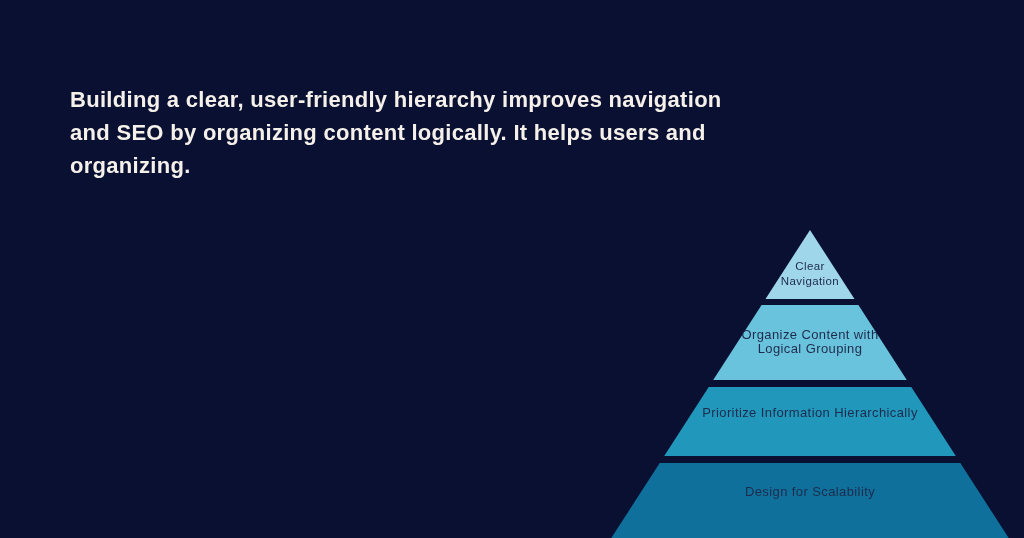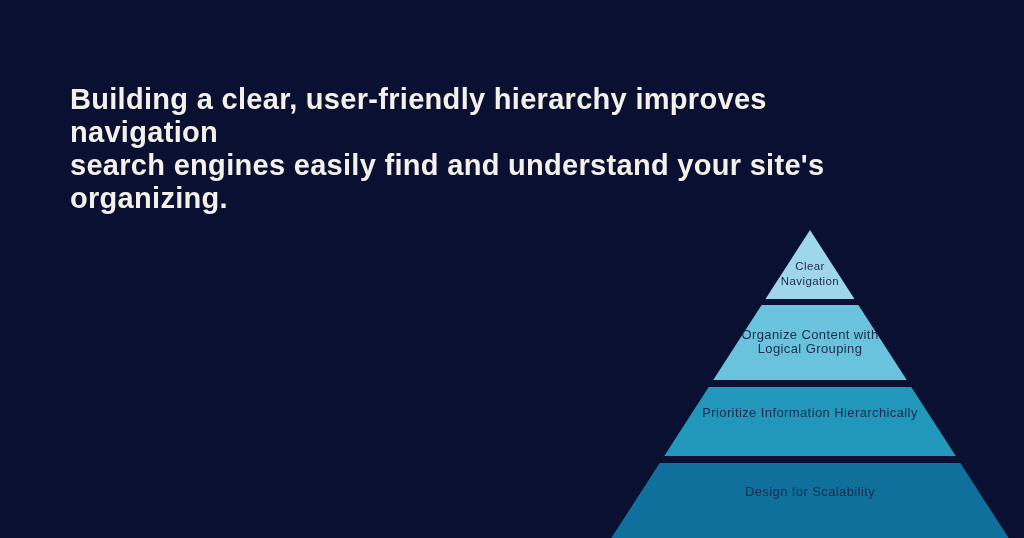--- a/index.html
+++ b/index.html
@@ -15,21 +15,21 @@
     width: 1024px;
     height: 538px;
     background: #0a1032;
   }
   .headline {
     position: absolute;
     left: 70px;
     top: 83px;
     width: 820px;
     color: #f5f1ea;
-    font-size: 29px;
+    font-size: 22px;
     font-weight: 700;
     line-height: 33px;
     letter-spacing: 0.3px;
   }
   .pyramid-svg {
     position: absolute;
     left: 0;
     top: 0;
     width: 1024px;
     height: 538px;
@@ -43,21 +43,21 @@
   .pyr-label-sm { font-size: 11.5px; }
   .pyr-label-md { font-size: 13px; }
 </style>
 </head>
 <body>
 
 <div class="slide">
 
   <div class="headline">
     <div>Building a clear, user-friendly hierarchy improves navigation</div>
-    <div>search engines easily find and understand your site's</div>
+    <div>and SEO by organizing content logically. It helps users and</div>
     <div>organizing.</div>
   </div>
 
   <svg class="pyramid-svg" viewBox="0 0 1024 538" xmlns="http://www.w3.org/2000/svg">
 
     <polygon points="810,230 765.5,299 854.5,299" fill="#9fd6ea"></polygon>
     <text class="pyr-label pyr-label-sm" x="810" y="270" fill="#1e2b4d">Clear</text>
     <text class="pyr-label pyr-label-sm" x="810" y="285" fill="#1e2b4d">Navigation</text>
 
     <polygon points="761.6,305 858.4,305 906.8,380 713.2,380" fill="#6ac3dc"></polygon>

